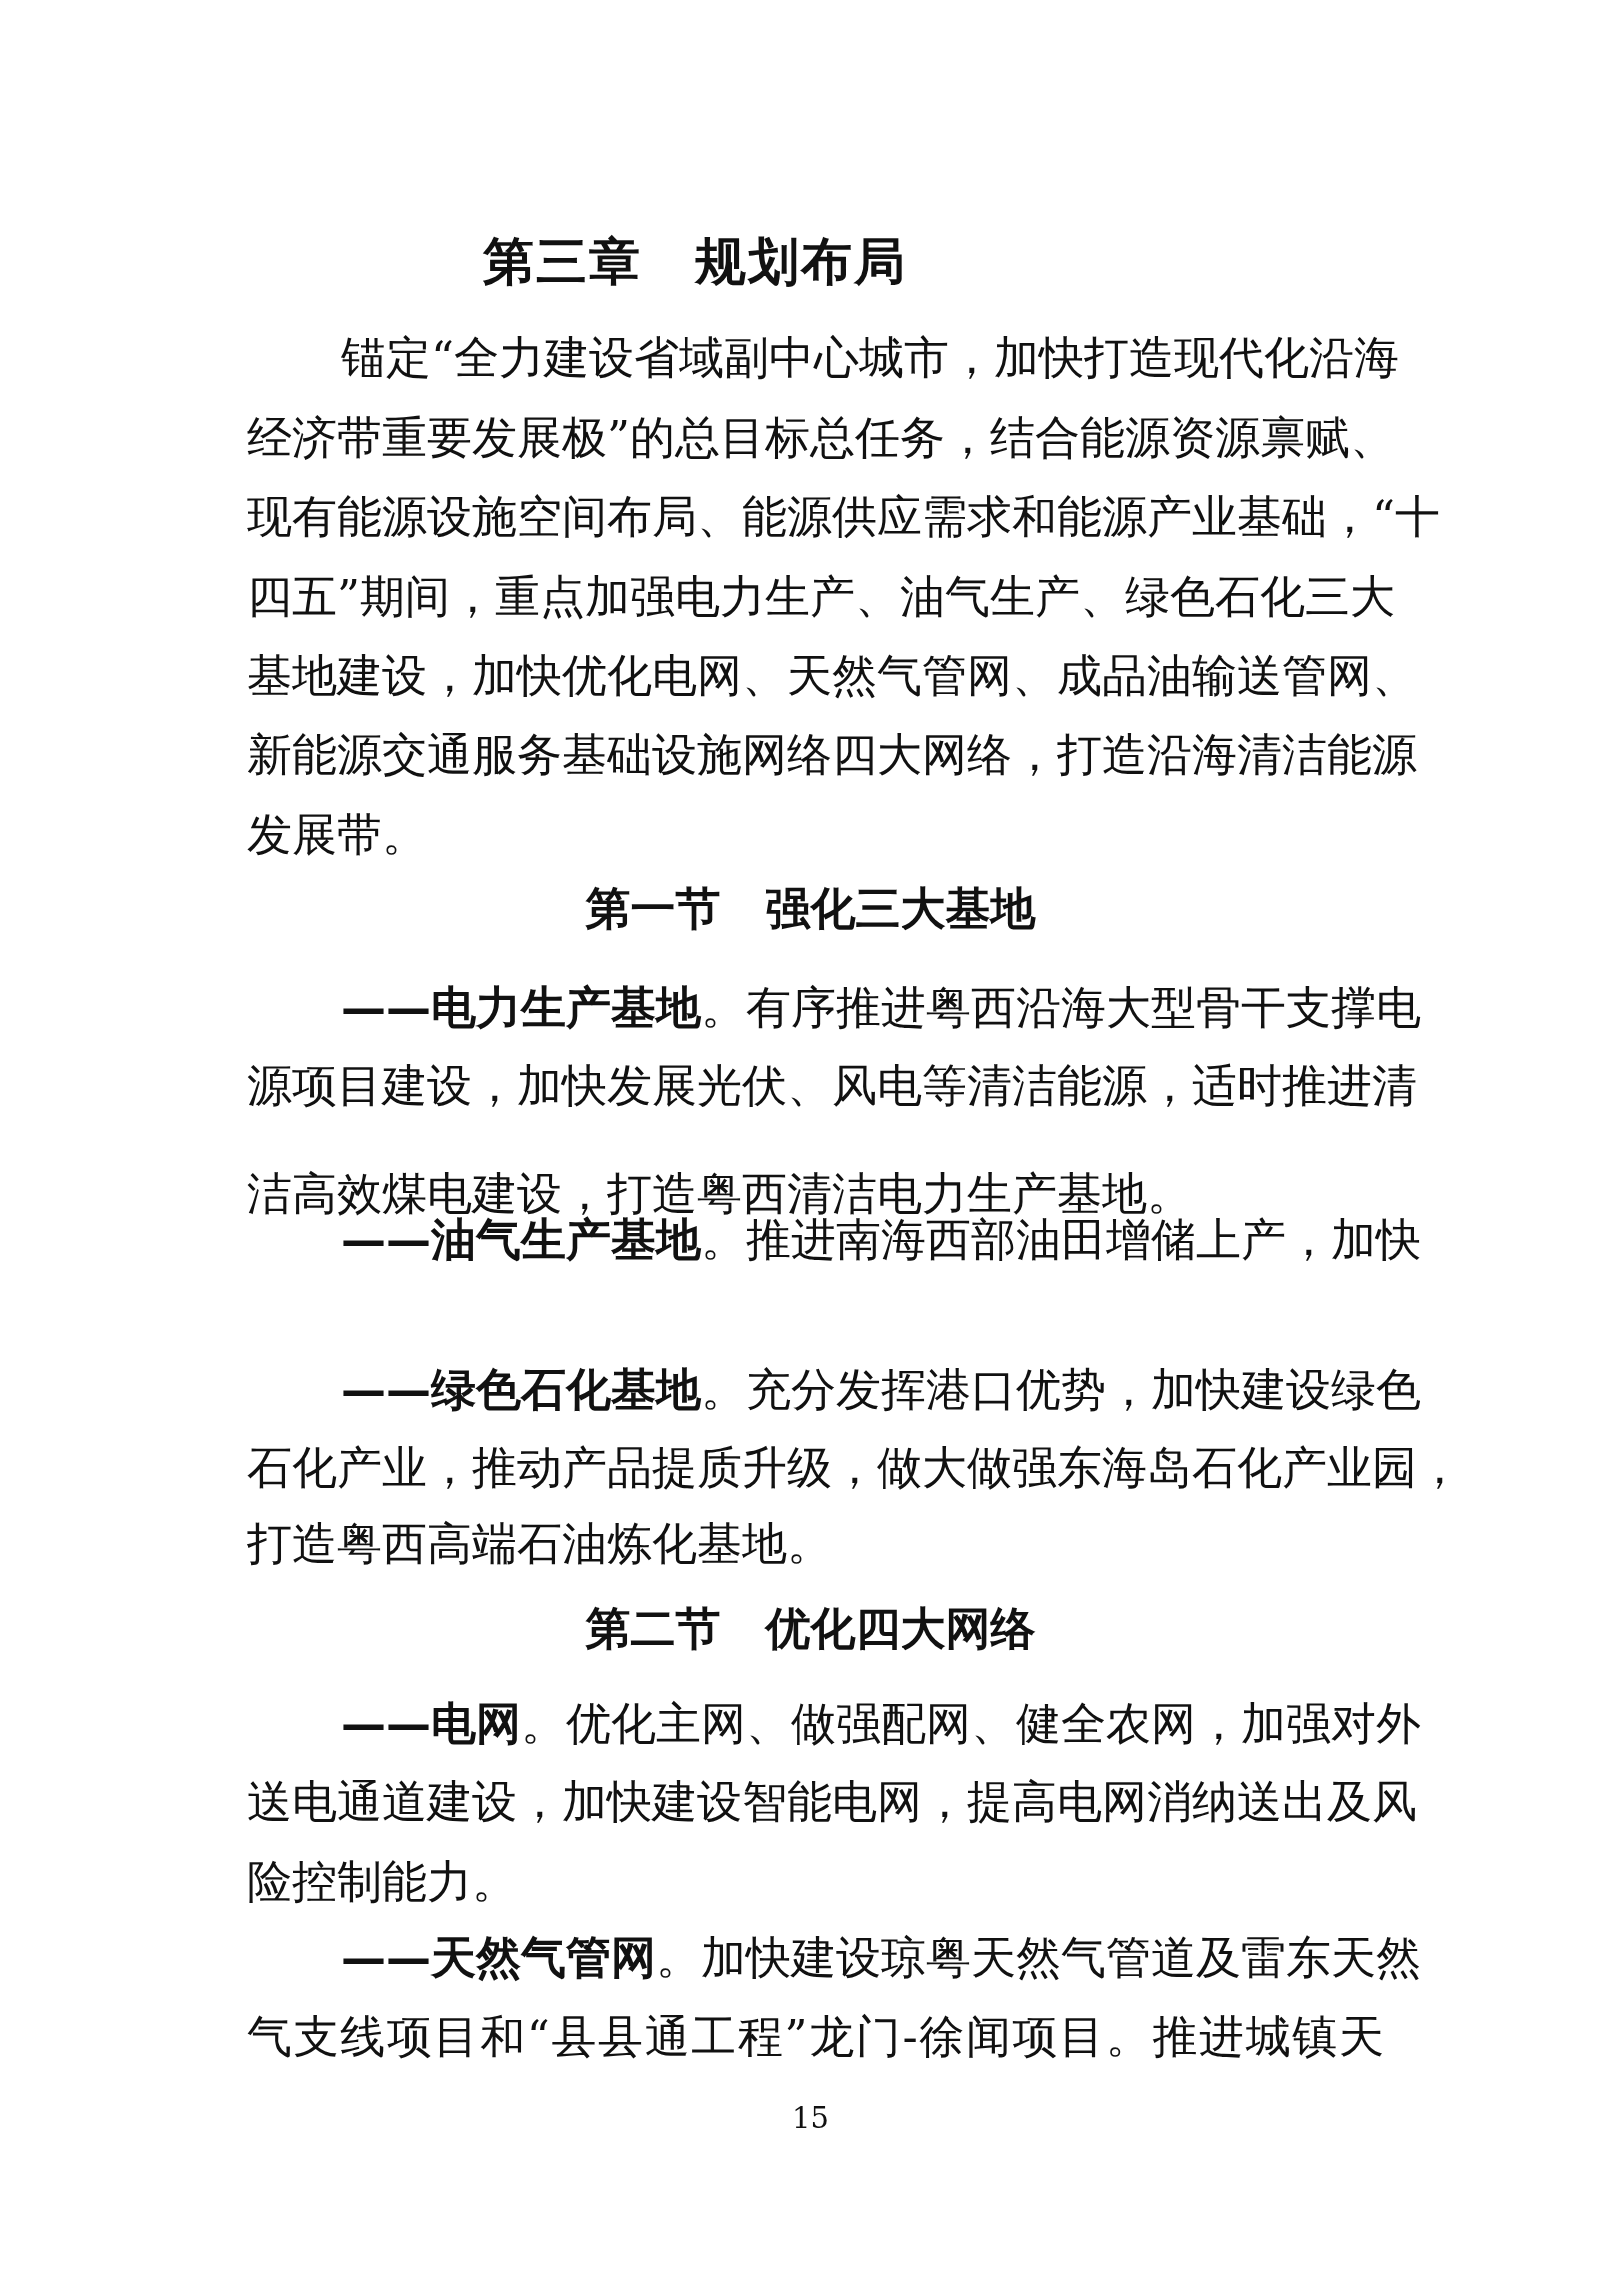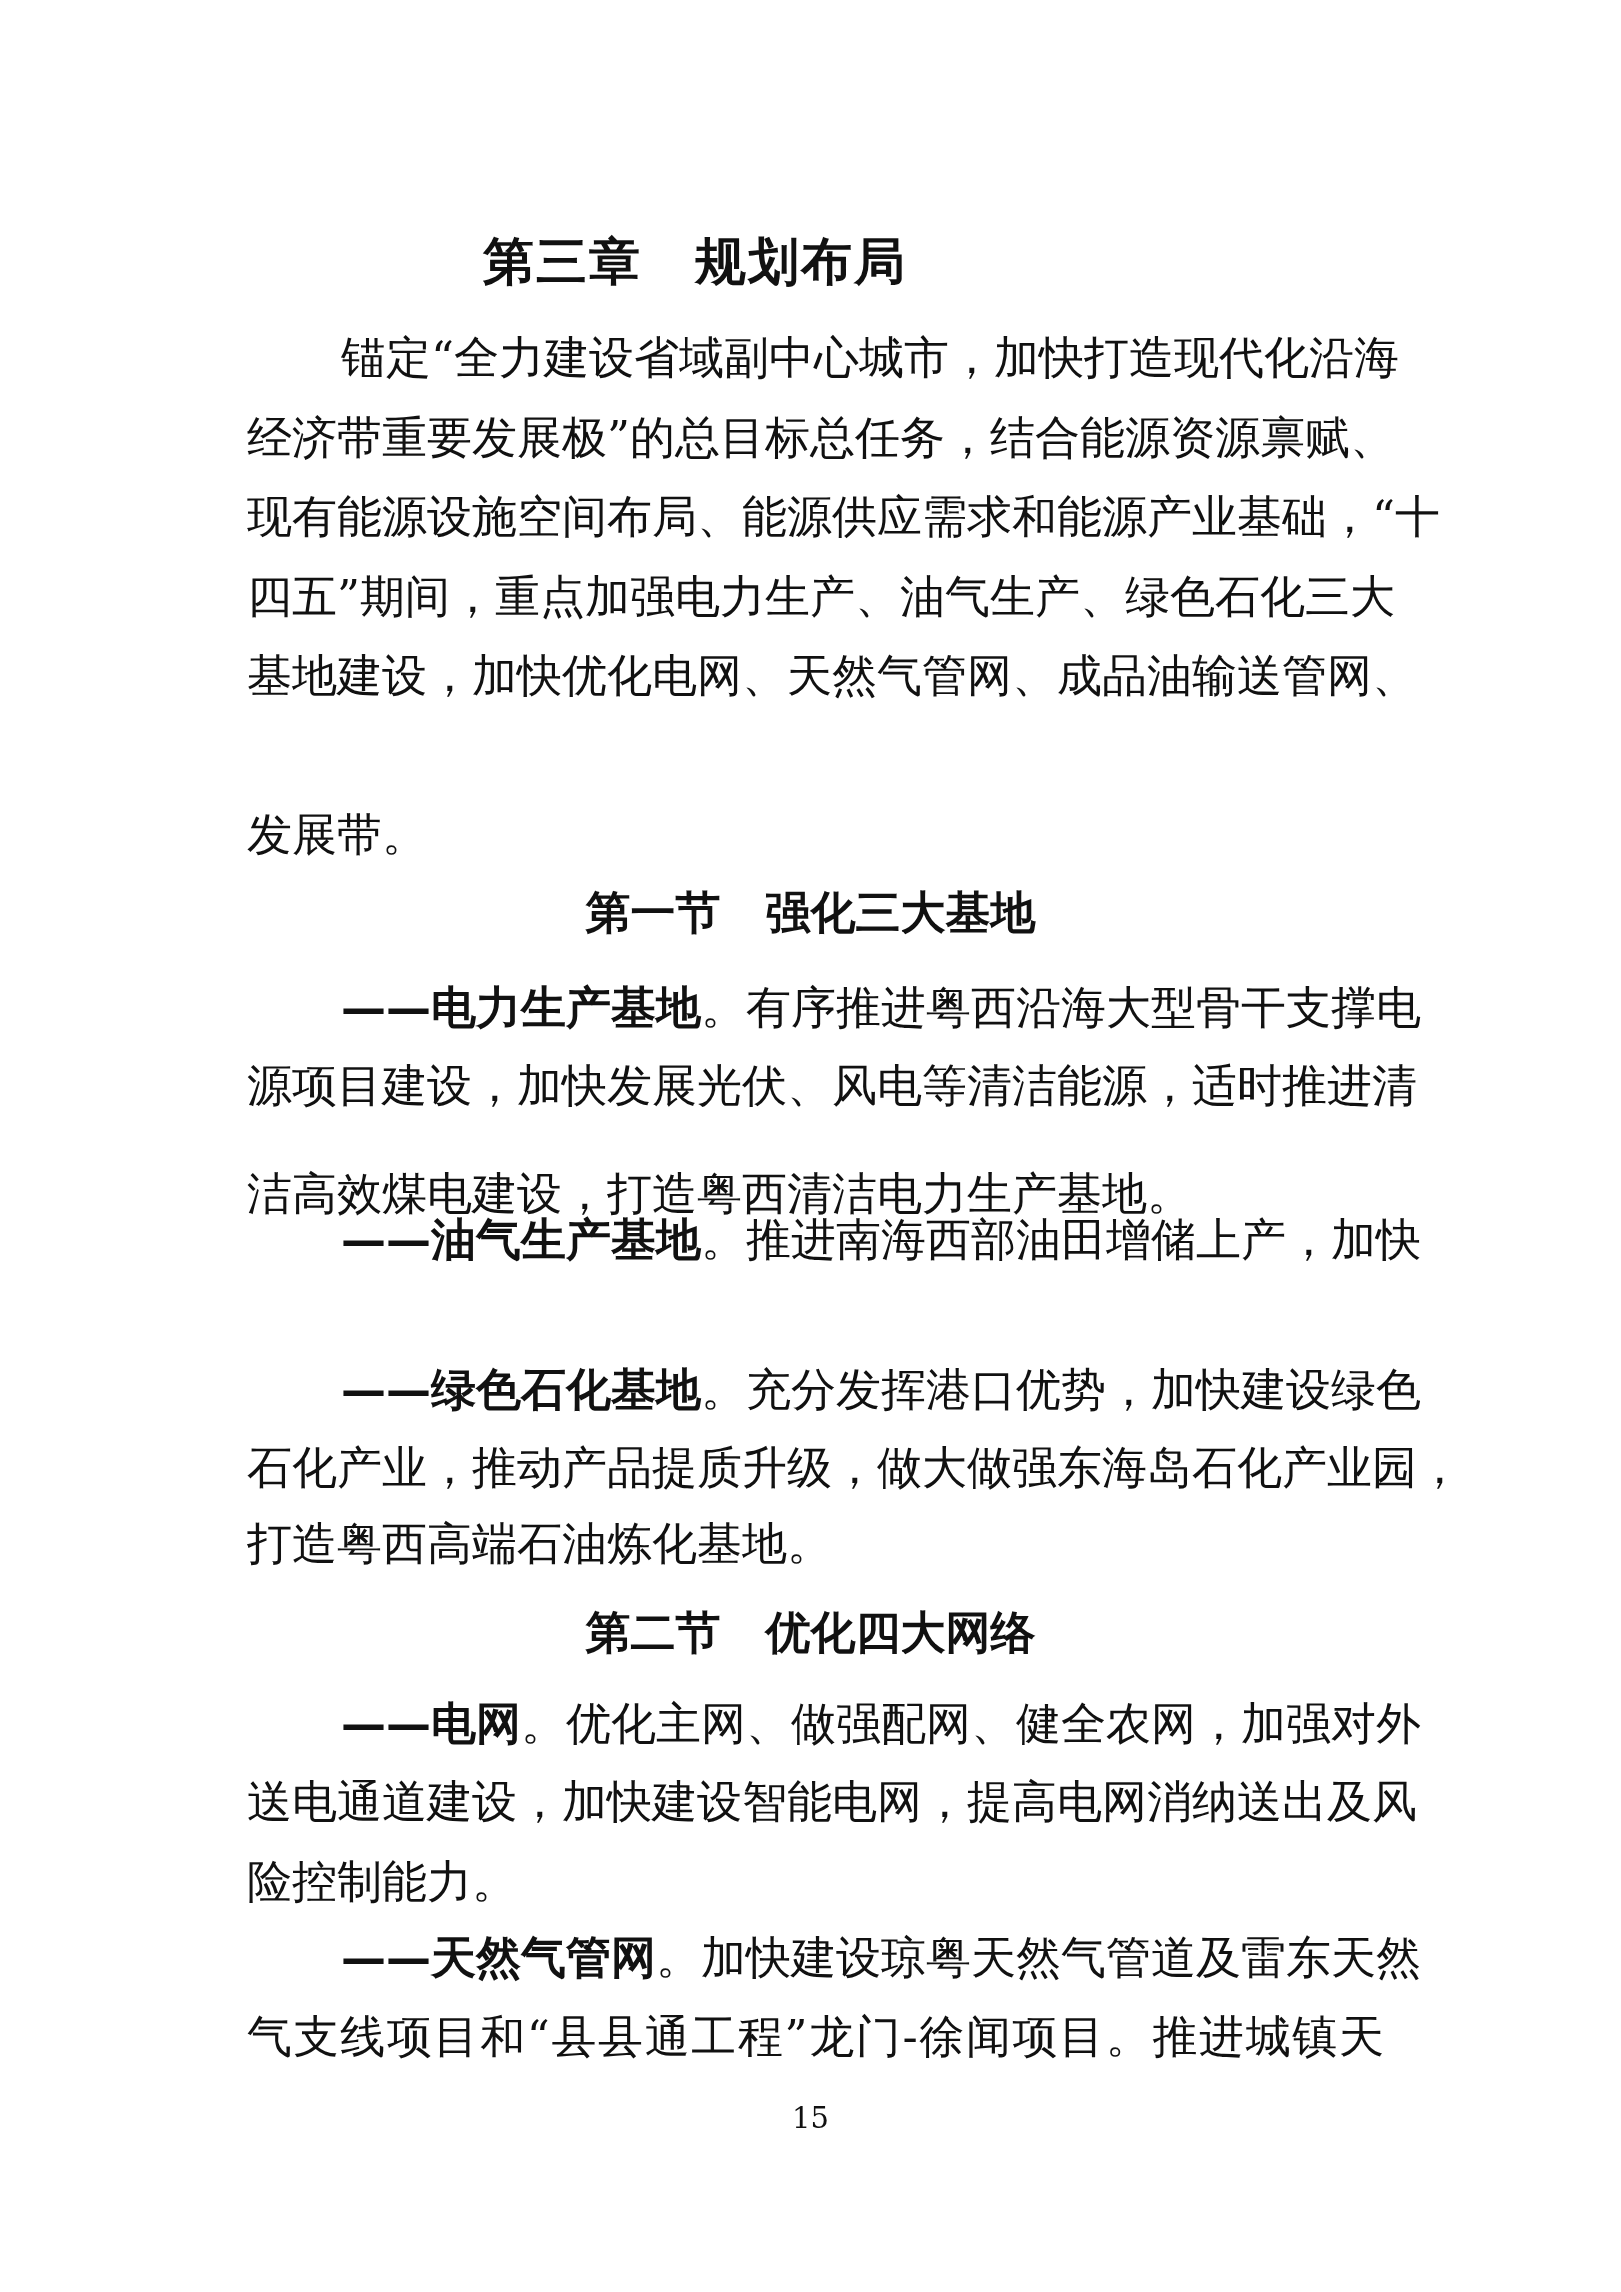--- a/index.html
+++ b/index.html
@@ -3,21 +3,21 @@
 <meta charset="utf-8">
 <style>
   html, body { margin: 0; padding: 0; background: #ffffff; }
   body { width: 1621px; height: 2293px; position: relative; overflow: hidden;
          font-family: "DejaVu Serif", "Liberation Serif", serif; color: #111; }
   .page { position: absolute; left: 0; top: 0; width: 1621px; height: 2293px; }
   .chapter-title { position: absolute; left: 0; width: 1390px; top: 227px; text-align: center;
          font-family: "DejaVu Sans", "Liberation Sans", sans-serif; font-weight: bold;
          font-size: 51px; line-height: 69px; letter-spacing: 2px; white-space: pre; }
   .section-title { position: absolute; left: 0; width: 1621px; text-align: center;
-         font-family: Liberation Sans, sans-serif; font-weight: bold;
+         font-family: Liberation Mono, monospace; font-weight: bold;
          font-size: 45px; line-height: 65px; white-space: pre; }
   .line { position: absolute; left: 247px; width: 1137px; font-size: 45px; line-height: 59px;
           white-space: nowrap; text-align: justify; text-align-last: justify; }
   .line.last { text-align-last: left; }
   .line.indent { left: 341px; width: 1043px; }
   .bold { font-weight: bold; font-family: "DejaVu Sans", "Liberation Sans", sans-serif; }
   .page-number { position: absolute; left: 0; width: 1621px; top: 2099px; text-align: center;
           font-size: 29px; line-height: 39px; }
 </style>
 </head>
@@ -25,20 +25,21 @@
 
 <div class="page">
 
   <div class="chapter-title">第三章　规划布局</div>
 
   <div class="line indent" style="top:328px">锚定“全力建设省域副中心城市，加快打造现代化沿海</div>
   <div class="line" style="top:408px">经济带重要发展极”的总目标总任务，结合能源资源禀赋、</div>
   <div class="line" style="top:487px">现有能源设施空间布局、能源供应需求和能源产业基础，“十</div>
   <div class="line" style="top:567px">四五”期间，重点加强电力生产、油气生产、绿色石化三大</div>
   <div class="line" style="top:646px">基地建设，加快优化电网、天然气管网、成品油输送管网、</div>
+  <div class="line" style="top:725px">新能源交通服务基础设施网络四大网络，打造沿海清洁能源</div>
   <div class="line last" style="top:805px">发展带。</div>
 
   <div class="section-title" style="top:880px">第一节　强化三大基地</div>
 
   <div class="line indent" style="top:978px"><span class="bold">——电力生产基地</span><span>。有序推进粤西沿海大型骨干支撑电</span></div>
   <div class="line" style="top:1056px">源项目建设，加快发展光伏、风电等清洁能源，适时推进清</div>
   <div class="line last" style="top:1164px">洁高效煤电建设，打造粤西清洁电力生产基地。</div>
 
   <div class="line indent" style="top:1210px"><span class="bold">——油气生产基地</span><span>。推进南海西部油田增储上产，加快</span></div>
 

